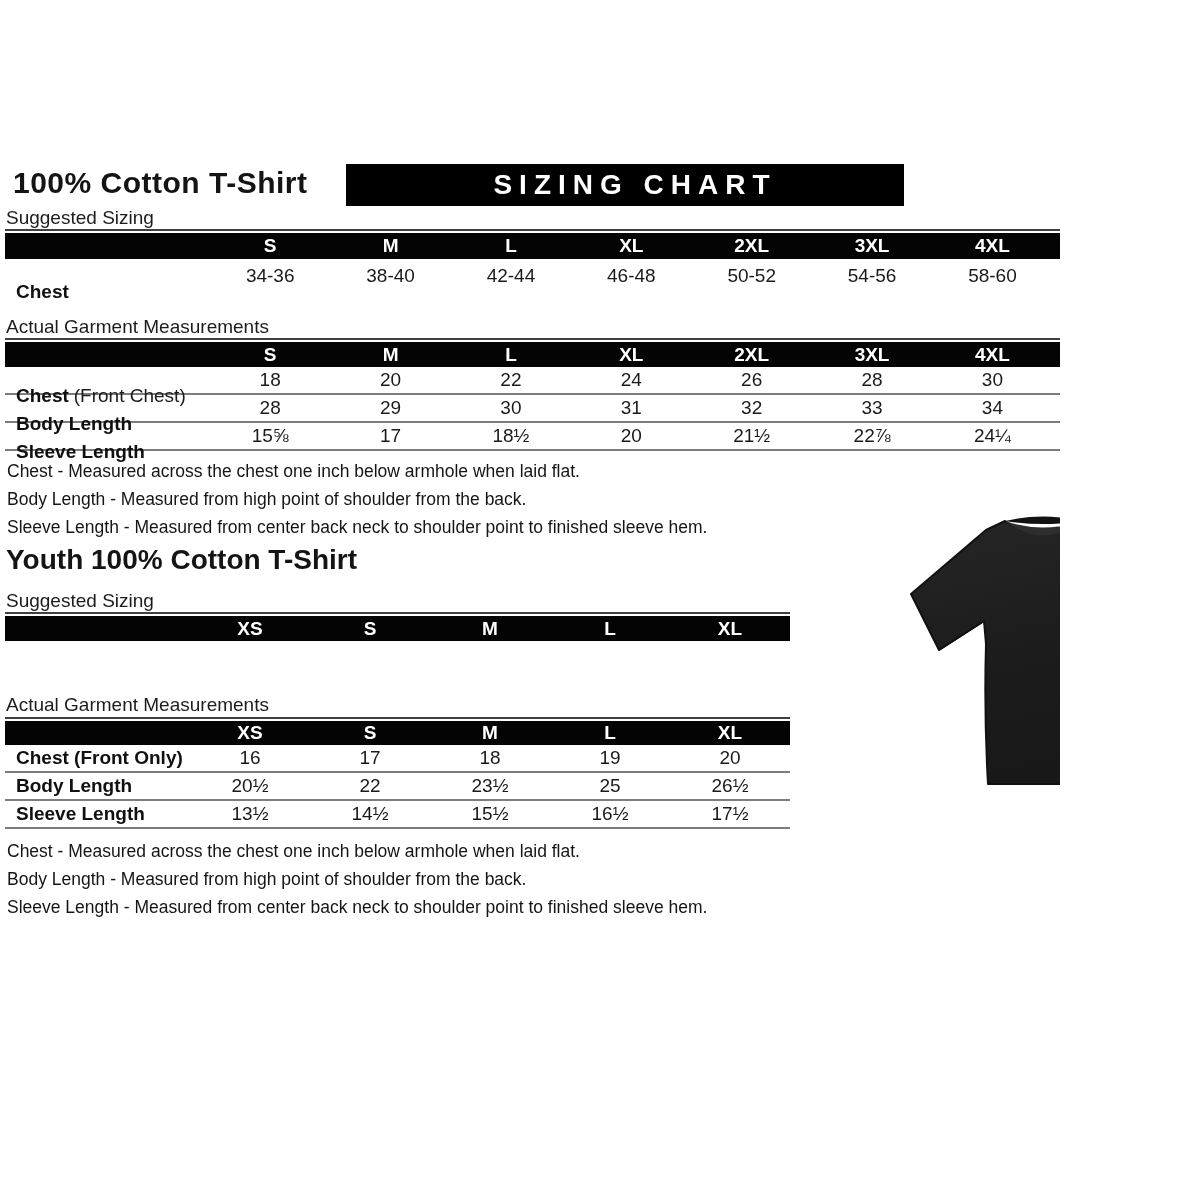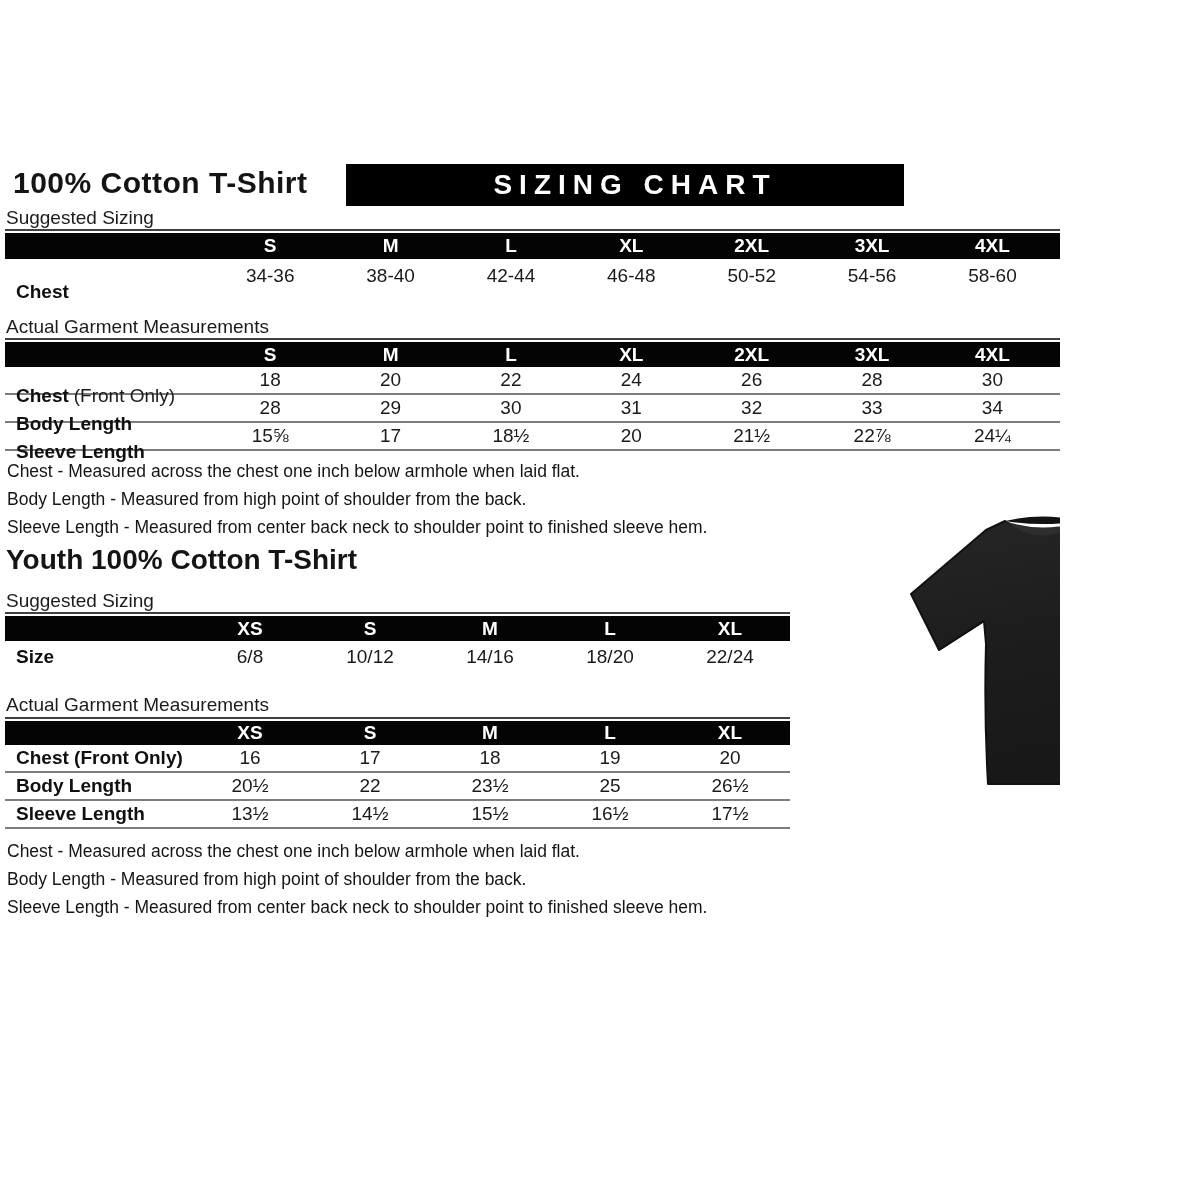--- a/index.html
+++ b/index.html
@@ -100,21 +100,21 @@
       <div class="c">S</div>
       <div class="c">M</div>
       <div class="c">L</div>
       <div class="c">XL</div>
       <div class="c">2XL</div>
       <div class="c">3XL</div>
       <div class="c">4XL</div>
       <div class="c">5XL</div>
     </div>
     <div class="rw">
-      <div class="lc"><span>Chest</span><span class="sfx">(Front Only)</span></div>
+      <div class="lc"><span>Chest</span><span class="sfx">(Front Chest)</span></div>
       <div class="c">18</div>
       <div class="c">20</div>
       <div class="c">22</div>
       <div class="c">24</div>
       <div class="c">26</div>
       <div class="c">28</div>
       <div class="c">30</div>
       <div class="c">32</div>
     </div>
     <div class="rw">
@@ -153,28 +153,20 @@
   <div class="rule" style="left:5px; top:612px; width:785px;"></div>
 
   <div class="tbl youth-w t3" style="left:5px; top:616px;">
     <div class="hd">
       <div class="lc"></div>
       <div class="c">XS</div>
       <div class="c">S</div>
       <div class="c">M</div>
       <div class="c">L</div>
       <div class="c">XL</div>
-    </div>
-    <div class="rw">
-      <div class="lc">Size</div>
-      <div class="c">6/8</div>
-      <div class="c">10/12</div>
-      <div class="c">14/16</div>
-      <div class="c">18/20</div>
-      <div class="c">22/24</div>
     </div>
   </div>
 
   <div class="section-label" style="left:6px; top:694px;">Actual Garment Measurements</div>
   <div class="rule" style="left:5px; top:717px; width:785px;"></div>
 
   <div class="tbl youth-w t4" style="left:5px; top:721px;">
     <div class="hd">
       <div class="lc"></div>
       <div class="c">XS</div>

